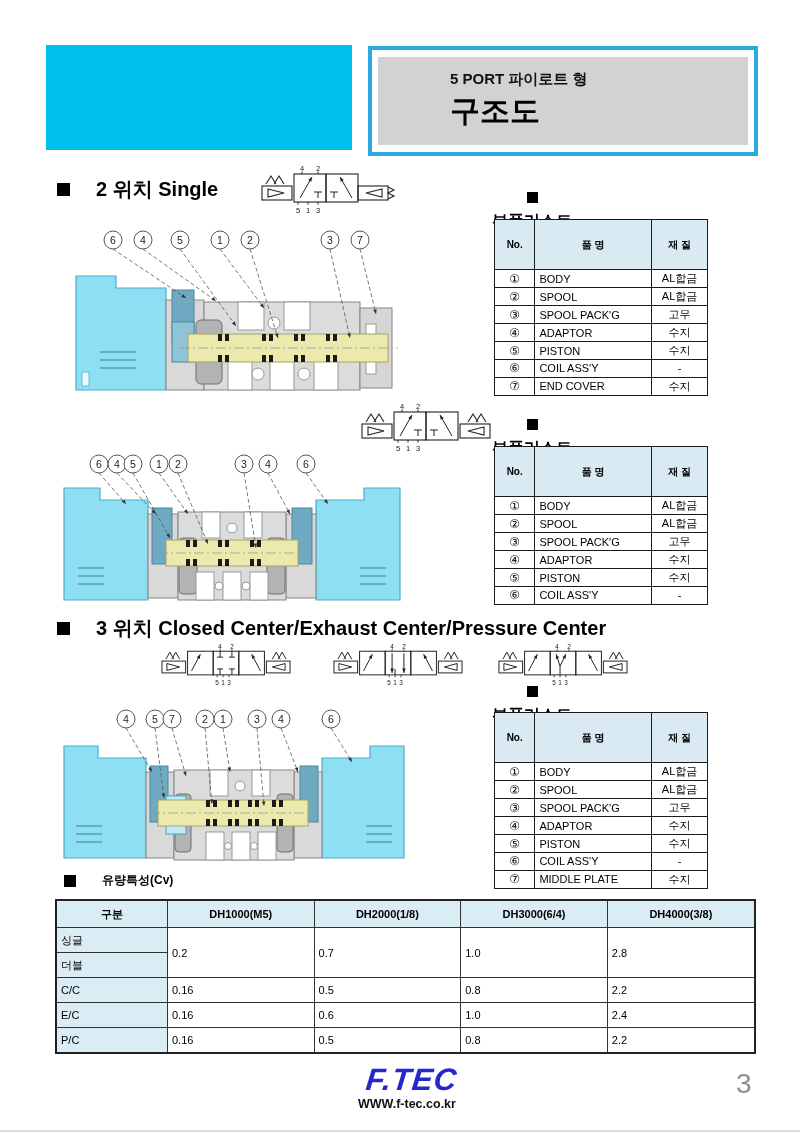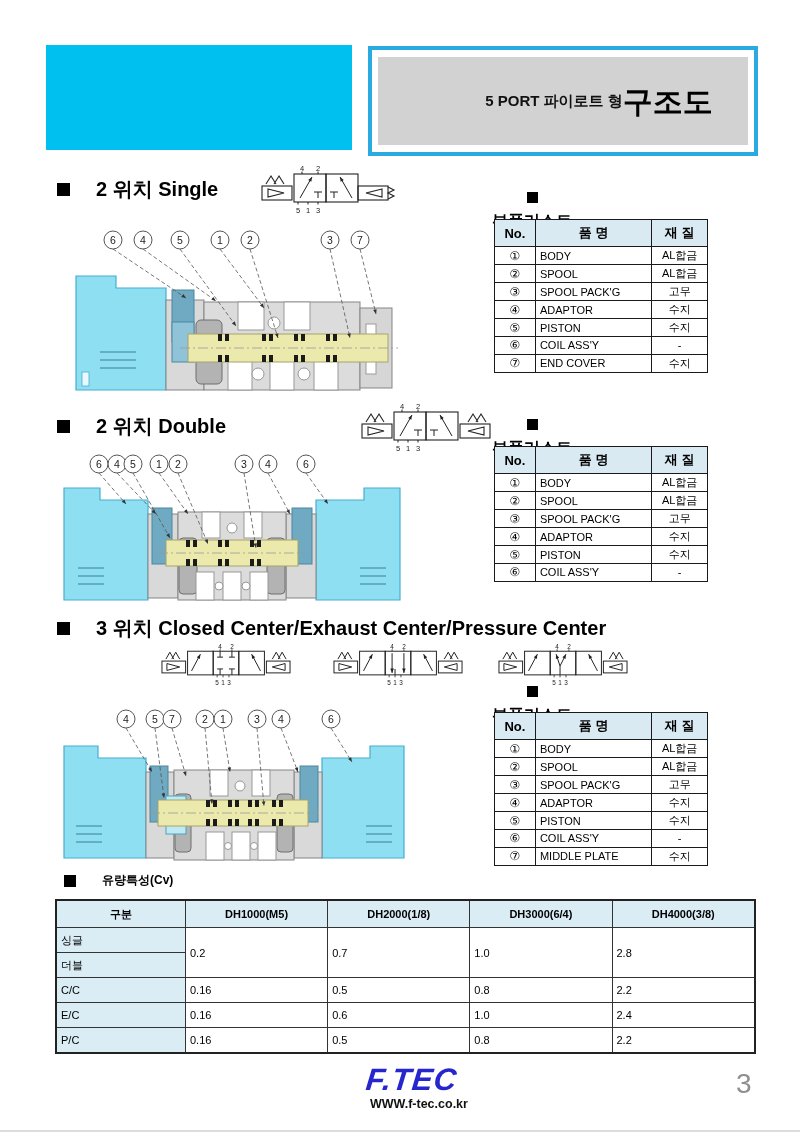--- a/index.html
+++ b/index.html
@@ -6,49 +6,49 @@
   .page{position:relative;width:800px;height:1133px;background:#ffffff;
         font-family:"Liberation Sans",sans-serif;color:#000;overflow:hidden;}
   .abs{position:absolute;}
   
   #hdr-shadow{left:46px;top:45px;width:306px;height:105px;background:#00c0f0;}
   #hdr-main{left:35px;top:58px;width:306px;height:79px;background:#1ea7dd;border:3px solid #fff;
             display:flex;flex-direction:column;align-items:center;justify-content:center;
             color:#fff;font-weight:bold;font-size:21px;line-height:1.45;text-align:center;}
   #hdr-right{left:368px;top:46px;width:390px;height:110px;border:4px solid #29abe2;background:#fff;
              box-sizing:border-box;padding:7px 6px;}
-  #hdr-right .band{height:100%;background:#d2d2d2;display:flex;justify-content:center;
-                   padding-left:72px;box-sizing:border-box;align-items:center;}
+  #hdr-right .band{height:100%;background:#d2d2d2;display:flex;flex-direction:column;justify-content:center;
+                   padding-left:72px;box-sizing:border-box;}
   .hdr-line1{font-size:15px;font-weight:bold;color:#111;}
   .hdr-line2{font-size:30px;font-weight:bold;color:#000000;margin-top:2px;}
   
   .sec-head{display:flex;align-items:center;gap:26px;font-weight:bold;font-size:20px;}
   .bullet{width:13px;height:13px;background:#000;flex:0 0 auto;}
   .plist-head{display:flex;align-items:center;gap:8px;font-weight:bold;font-size:16px;flex-direction:column;}
   .bullet-sm{width:11px;height:11px;background:#000;flex:0 0 auto;}
   
   table.ptable{border-collapse:collapse;width:100%;font-size:11px;background:#fff;}
   table.ptable th{border:1.6px solid #1a1a1a;background:#d9eaf3;font-weight:bold;
-                  text-align:center;font-size:13px;height:15px;padding:4px 3px;}
+                  text-align:center;font-size:10px;height:15px;padding:17px 3px;}
   table.ptable td{border:1.6px solid #1a1a1a;height:14.6px;padding:1px 4px;}
   table.ptable td.c0{text-align:center;width:34px;font-size:12px;}
   table.ptable td.c1{width:116px;text-align:left;}
   table.ptable td.c2{text-align:center;width:52px;}
   
   table.ftable{border-collapse:collapse;width:100%;font-size:11px;background:#fff;border:2px solid #222;}
-  table.ftable th{border:1.2px solid #333;background:#daecf4;font-weight:bold;height:26px;padding:0 13px;}
+  table.ftable th{border:1.2px solid #333;background:#daecf4;font-weight:bold;height:26px;padding:0 4px;}
   table.ftable td{border:1.2px solid #333;text-align:left;height:24px;padding:0 4px;}
   table.ftable td.lab{background:#daecf4;width:102px;font-weight:normal;}
   table.ftable th.lab{width:102px;}
   
   svg{display:block;}
   svg text{font-family:"Liberation Sans",sans-serif;fill:#222;}
   
   #logo{left:366px;top:1062px;font-size:31px;font-weight:bold;font-style:italic;color:#2626cf;letter-spacing:1px;transform:skewX(-6deg);}
-  #website{left:358px;top:1097px;font-size:12.5px;font-weight:bold;color:#111;margin-left:12px;}
+  #website{left:358px;top:1097px;font-size:12.5px;font-weight:bold;color:#111;}
   #pagenum{left:736px;top:1068px;font-size:28px;color:#8f8f8f;}
   #bottom-line{left:0;top:1130px;width:800px;height:2px;background:#dcdcdc;}
 </style>
 </head>
 <body>
 
 <div class="page">
 
   <div class="abs" id="hdr-shadow"></div>
   <div class="abs" id="hdr-right">
@@ -206,24 +206,20 @@
         <polygon points="282,112 282.76957216500426,107.21483974324259 279.25716587344624,108.00414452786238" fill="#333"></polygon>
         <circle cx="262" cy="14" r="9" fill="#fff" stroke="#555" stroke-width="1"></circle>
         <text x="262" y="17.5" text-anchor="middle" font-size="10.5" font-weight="normal">3</text>
         <line x1="292" y1="23" x2="308" y2="88" stroke="#555" stroke-width="0.8" stroke-dasharray="4 2.5"></line>
         <polygon points="308,88 308.67224107003176,83.20019875997322 305.17658750586656,84.06066732961388" fill="#333"></polygon>
         <circle cx="292" cy="14" r="9" fill="#fff" stroke="#555" stroke-width="1"></circle>
         <text x="292" y="17.5" text-anchor="middle" font-size="10.5" font-weight="normal">7</text>
       </svg>
     </div>
 
-  <div class="abs sec-head" style="left:57px;top:413px;">
-    <span class="bullet"></span>
-    <span>2 위치 Double</span>
-  </div>
   <div class="abs" id="sym2" style="left:350px;top:402px;width:152px;height:54px;">
       <svg viewBox="0 0 152 54" width="100%" height="100%" preserveAspectRatio="xMidYMid meet">
         <rect x="44" y="10" width="32" height="28" stroke="#222" fill="none" stroke-width="1.1"></rect>
         <rect x="76" y="10" width="32" height="28" stroke="#222" fill="none" stroke-width="1.1"></rect>
         <line x1="52" y1="10" x2="52" y2="7.5" stroke="#222" stroke-width="1"></line>
         <text x="52" y="6.5" text-anchor="middle" font-size="7.5" font-weight="normal">4</text>
         <line x1="68" y1="10" x2="68" y2="7.5" stroke="#222" stroke-width="1"></line>
         <text x="68" y="6.5" text-anchor="middle" font-size="7.5" font-weight="normal">2</text>
         <line x1="48" y1="38" x2="48" y2="40.5" stroke="#222" stroke-width="1"></line>
         <text x="48" y="49" text-anchor="middle" font-size="7.5" font-weight="normal">5</text>

